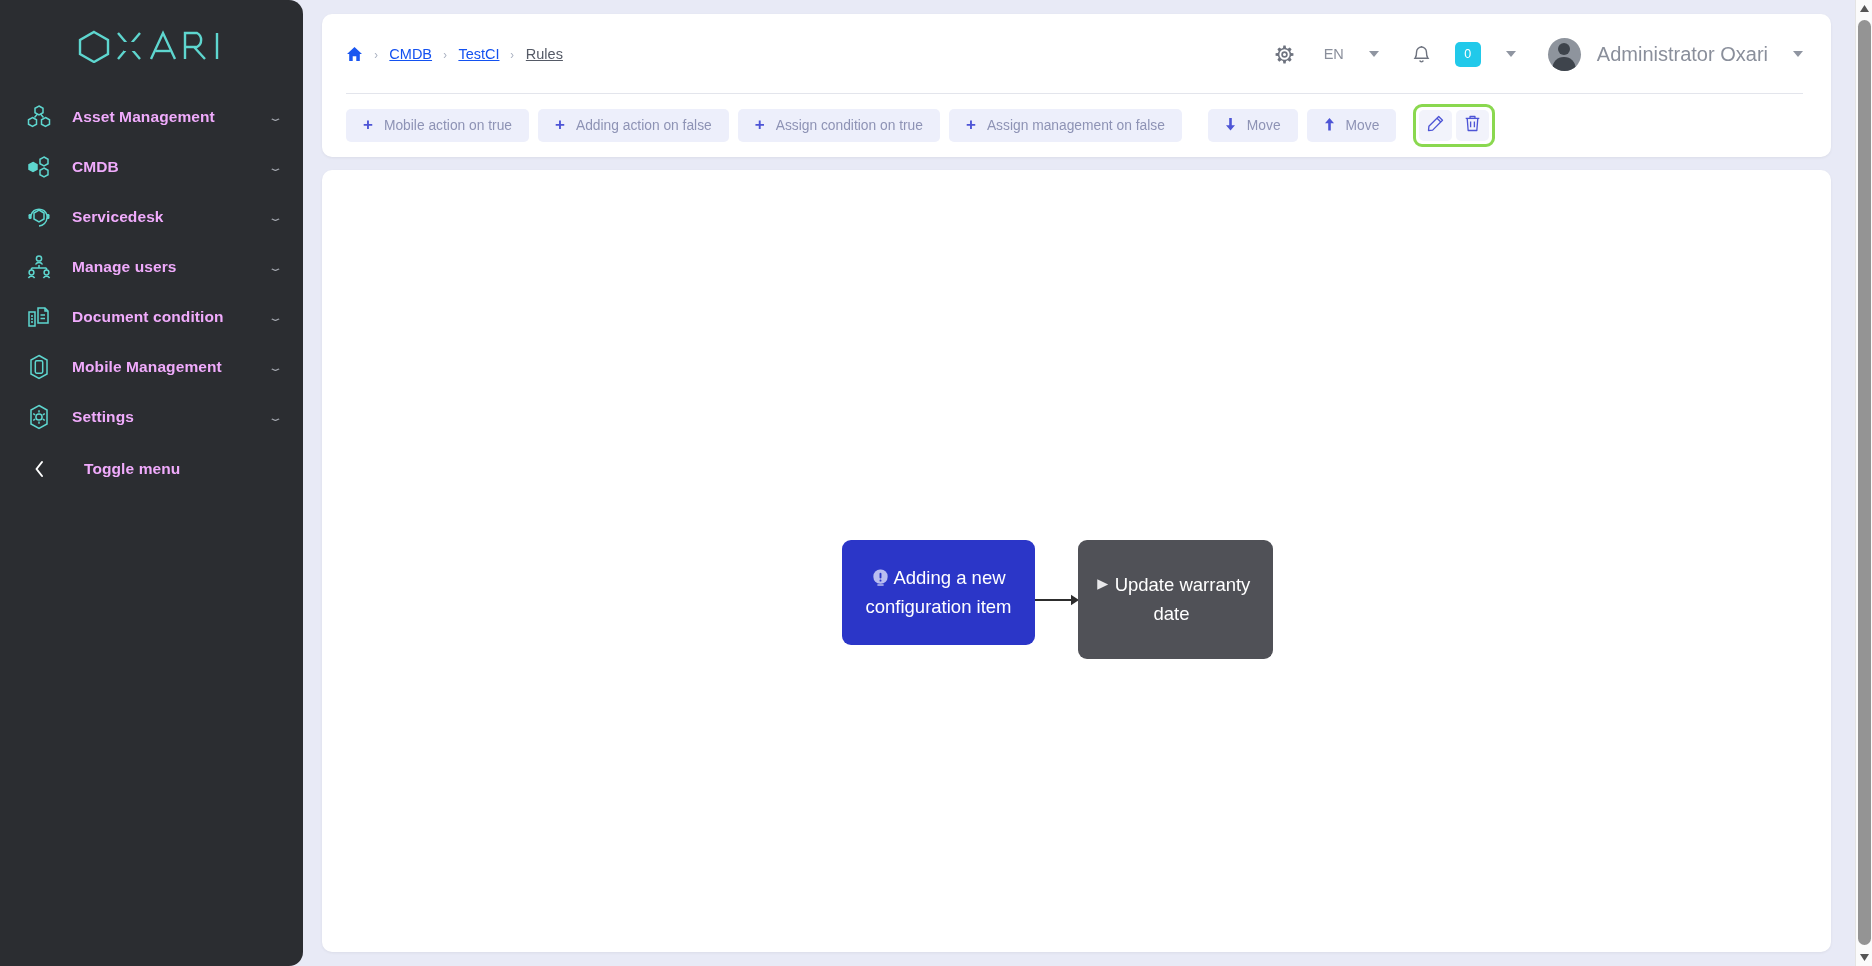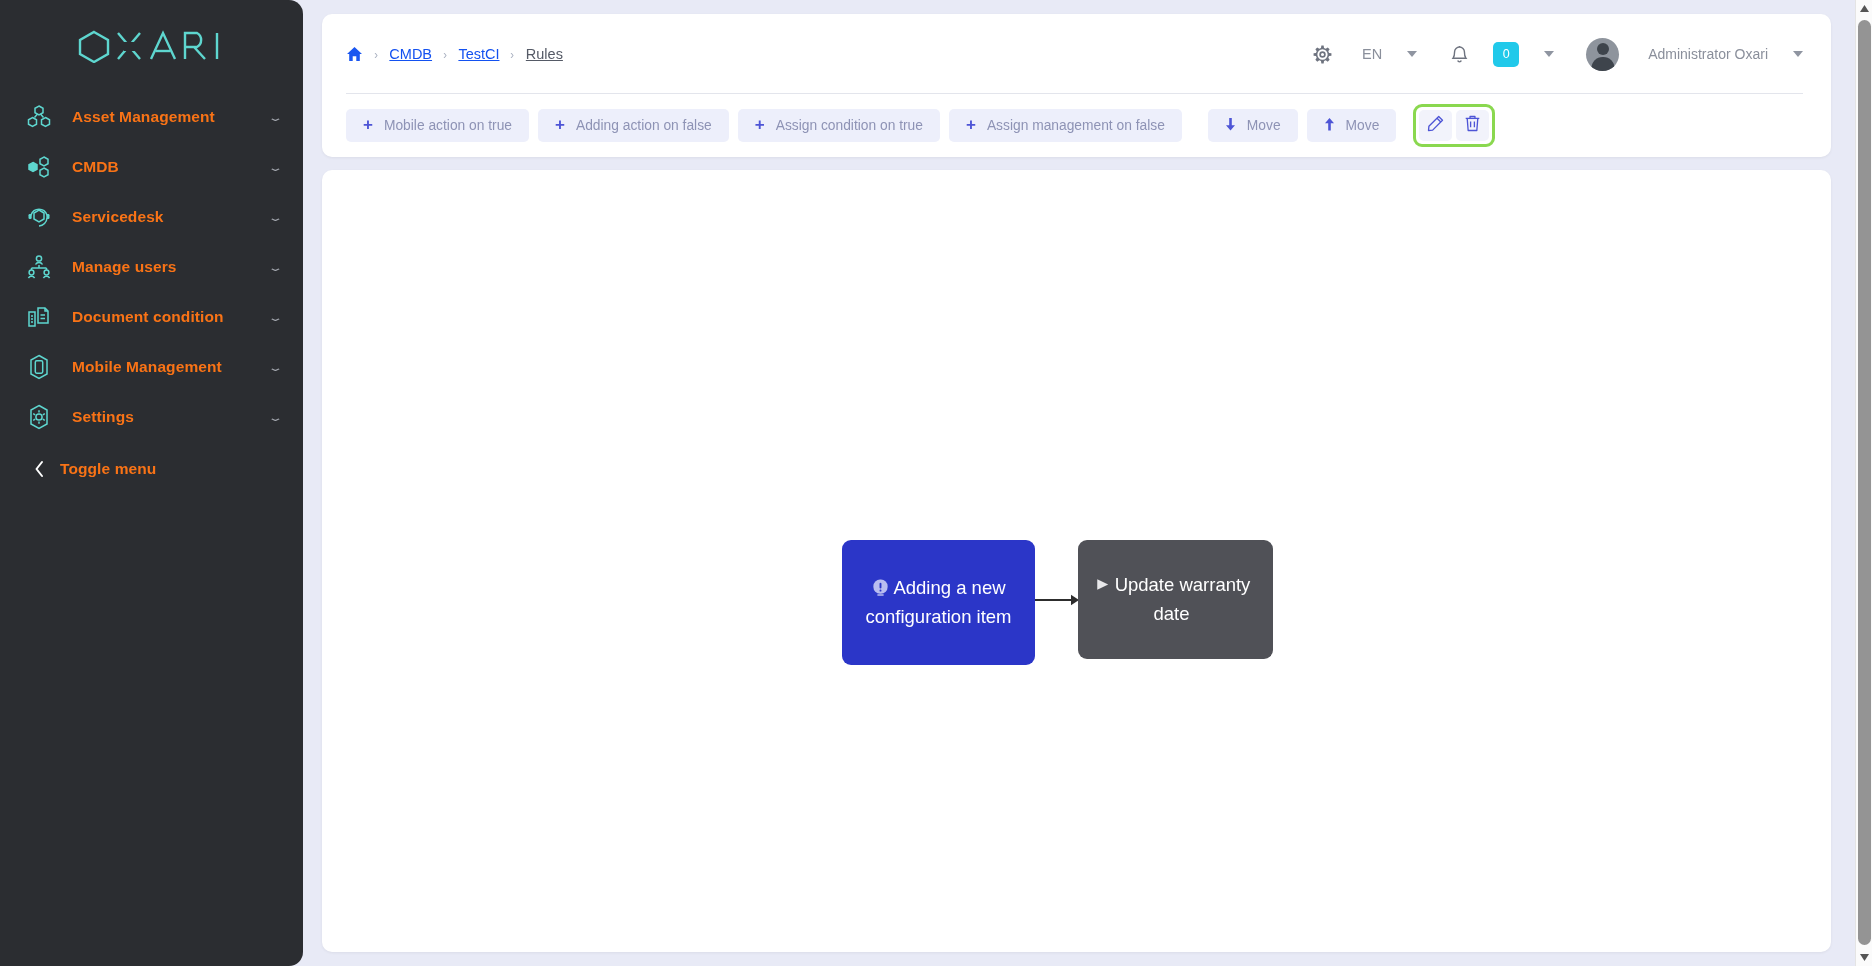--- a/index.html
+++ b/index.html
@@ -33,21 +33,21 @@
     cursor: pointer;
     margin-top: 0px;
   }
   .nav-icon {
     width: 34px; height: 34px;
     display: flex; align-items: center; justify-content: center;
     flex: 0 0 34px;
   }
   .nav-label {
     margin-left: 16px;
-    color: #f97316;
+    color: #f0abfc;
     font-size: 15.5px;
     font-weight: bold;
     letter-spacing: .1px;
     white-space: nowrap;
     flex: 1 1 auto;
   }
   .nav-chev {
     color: #b8bcc4; font-size: 13px; line-height: 1;
     transform: scaleX(1.5) scaleY(0.75);
     opacity: .85;
@@ -57,21 +57,21 @@
     display: flex; align-items: center;
     padding: 0 22px;
     margin-top: 2px;
     cursor: pointer;
   }
   #toggle-menu .chev-left {
     width: 34px; flex: 0 0 34px;
     display:flex; align-items:center; justify-content:center;
     color: #ffffff; font-size: 19px; font-weight: 300;
   }
-  #toggle-menu .nav-label { margin-left: 4px; }
+  #toggle-menu .nav-label { margin-left: 28px; }
 
   
   #content {
     position: absolute;
     left: 322px; top: 14px;
     width: 1509px; height: 938px;
   }
   .card {
     background: #ffffff;
     border-radius: 10px;
@@ -149,21 +149,21 @@
   }
   #avatar .head {
     position:absolute; left: 50%; top: 5px; transform: translateX(-50%);
     width: 12px; height: 12px; border-radius: 50%; background:#3e444c;
   }
   #avatar .body {
     position:absolute; left: 50%; top: 19px; transform: translateX(-50%);
     width: 23px; height: 18px; border-radius: 11px 11px 0 0; background:#3e444c;
   }
   #user-name {
-    margin-left: 13px; color: #8a8f9b; font-size: 14px; white-space: nowrap;
+    color: #8a8f9b; font-size: 20px; white-space: nowrap;
     cursor: pointer;
   }
 
   
   #toolbar {
     height: 62px;
     display: flex; align-items: center;
     padding: 0 24px;
     gap: 9px;
   }
@@ -217,21 +217,21 @@
     display: flex; align-items: center; justify-content: center;
     text-align: center;
     color: #ffffff;
     font-size: 18.5px;
     line-height: 1.38;
     padding: 10px 16px;
     cursor: pointer;
     font-weight: 400;
   }
   #node-trigger {
-    left: 520px; top: 370px; width: 193px; height: 125px;
+    left: 520px; top: 370px; width: 193px; height: 105px;
     background: #2b36c8;
   }
   #node-action {
     left: 756px; top: 370px; width: 195px; height: 119px;
     background: #505157;
     padding-left: 8px;
   }
   .node .lbl { display: inline; }
   .node-icon { display: inline-block; vertical-align: -3px; margin-right: 3px; }
   #edge {

